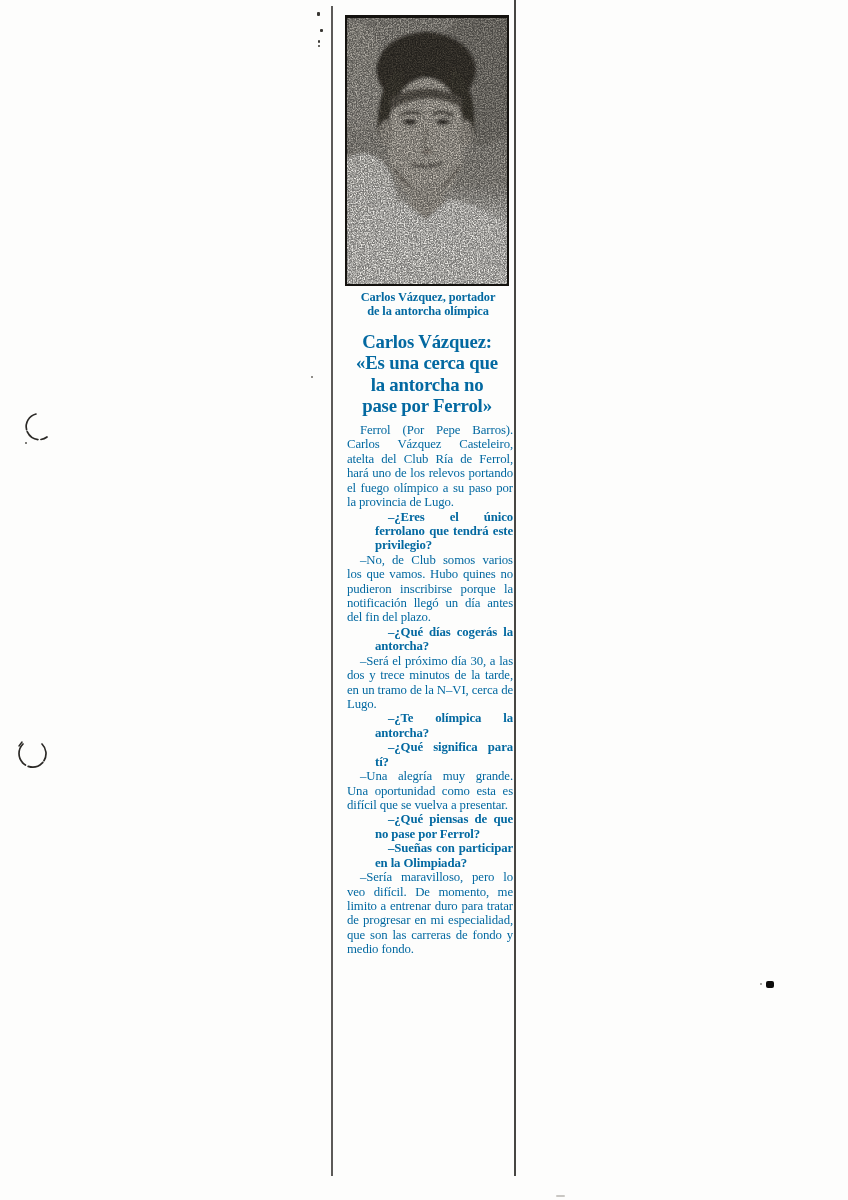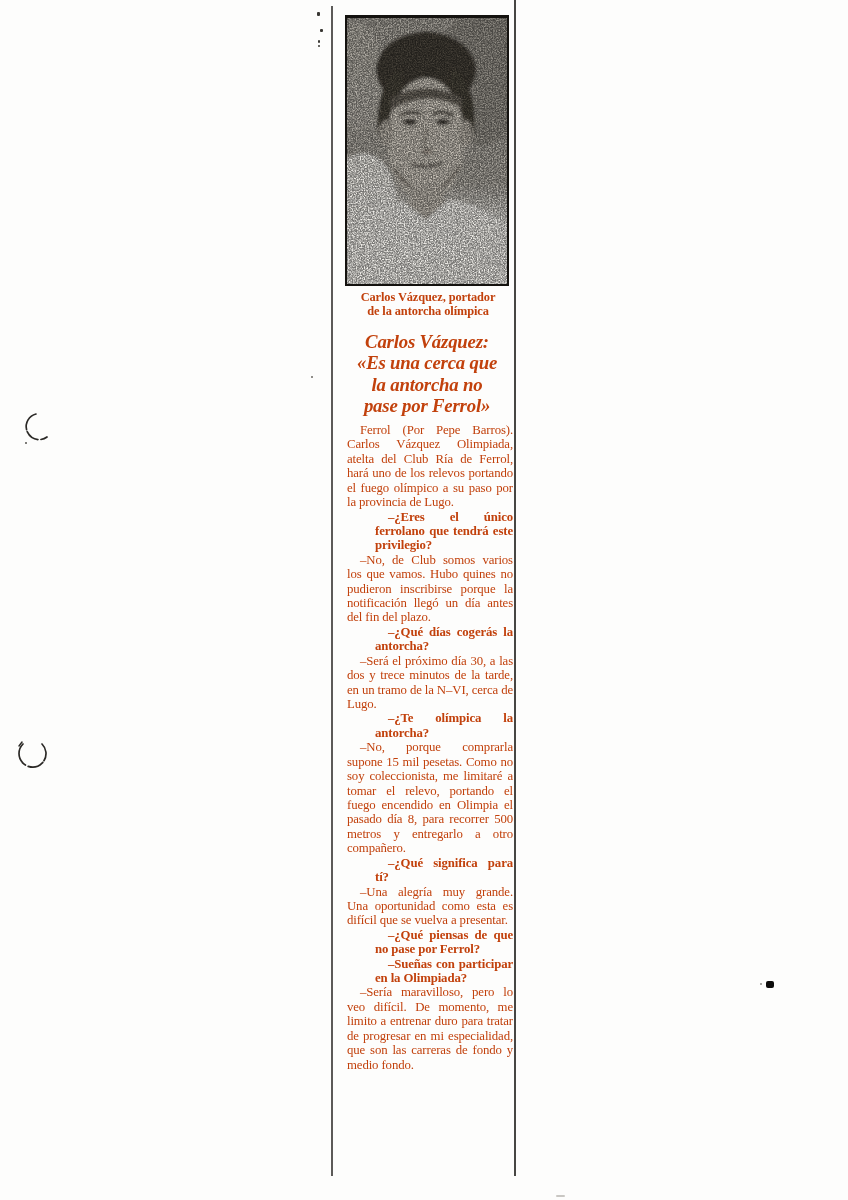--- a/index.html
+++ b/index.html
@@ -2,21 +2,21 @@
 <html><head>
 <meta charset="utf-8">
 <style>
   html,body{margin:0;padding:0;background:#e8e8e8;}
   #page{
     position:relative;
     width:848px;height:1200px;
     background:#fdfdfc;
     overflow:hidden;
     font-family:"Liberation Serif","DejaVu Serif",serif;
-    color:#c2410c;
+    color:#0369a1;
   }
   
   .rule{position:absolute;background:#2e2c29;}
   #left-rule{left:331px;top:6px;width:2px;height:1170px;opacity:.78;}
   #right-rule{left:514px;top:0;width:2px;height:1176px;opacity:.88;}
 
   
   #photo-frame{
     position:absolute;left:345px;top:15px;width:164px;height:271px;
     border:2px solid #14120f;border-top-width:3px;box-sizing:border-box;
@@ -28,21 +28,20 @@
   #caption{
     position:absolute;left:338px;top:291px;width:180px;
     text-align:center;font-weight:700;font-size:12.4px;line-height:13.8px;
     letter-spacing:-0.1px;
   }
   
   #headline{
     position:absolute;left:334px;top:331px;width:186px;
     text-align:center;font-weight:700;font-size:18.8px;line-height:21.4px;
     letter-spacing:-0.2px;
-    font-style:italic;
   }
   
   #article-body{
     position:absolute;left:347px;top:423px;width:166px;
     font-size:12.8px;line-height:14.42px;text-align:justify;
     letter-spacing:-0.12px;
     text-rendering:optimizeLegibility;
   }
   #article-body p{margin:0;text-indent:13px;}
   #article-body p.qa-q{font-weight:700;margin-left:28px;}
@@ -134,27 +133,26 @@
   </div>
 
   <div id="headline">
     <div>Carlos Vázquez:</div>
     <div>«Es una cerca que</div>
     <div>la antorcha no</div>
     <div>pase por Ferrol»</div>
   </div>
 
   <div id="article-body">
-    <p class="qa-a">Ferrol (Por Pepe Barros). Carlos Vázquez Olimpiada, atelta del Club Ría de Ferrol, hará uno de los relevos portando el fuego olímpico a su paso por la provincia de Lugo.</p>
+    <p class="qa-a">Ferrol (Por Pepe Barros). Carlos Vázquez Casteleiro, atelta del Club Ría de Ferrol, hará uno de los relevos portando el fuego olímpico a su paso por la provincia de Lugo.</p>
     <p class="qa-q">–¿Eres el único ferrolano que tendrá este privilegio?</p>
     <p class="qa-a">–No, de Club somos varios los que vamos. Hubo quines no pudieron inscribirse porque la notificación llegó un día antes del fin del plazo.</p>
     <p class="qa-q">–¿Qué días cogerás la antorcha?</p>
     <p class="qa-a">–Será el próximo día 30, a las dos y trece minutos de la tarde, en un tramo de la N–VI, cerca de Lugo.</p>
     <p class="qa-q">–¿Te olímpica la antorcha?</p>
-    <p class="qa-a">–No, porque comprarla supone 15 mil pesetas. Como no soy coleccionista, me limitaré a tomar el relevo, portando el fuego encendido en Olimpia el pasado día 8, para recorrer 500 metros y entregarlo a otro compañero.</p>
     <p class="qa-q">–¿Qué significa para tí?</p>
     <p class="qa-a">–Una alegría muy grande. Una oportunidad como esta es difícil que se vuelva a presentar.</p>
     <p class="qa-q">–¿Qué piensas de que no pase por Ferrol?</p>
     <p class="qa-q">–Sueñas con participar en la Olimpiada?</p>
     <p class="qa-a">–Sería maravilloso, pero lo veo difícil. De momento, me limito a entrenar duro para tratar de progresar en mi especialidad, que son las carreras de fondo y medio fondo.</p>
   </div>
 
   <svg class="artifact" id="ring-mark-1" viewBox="0 0 44 44">
     <path d="M 22 8 A 13 13 0 1 0 33 31" fill="none" stroke="#2b2926" stroke-width="1.7" stroke-linecap="round" stroke-dasharray="20 2 14 3 30"></path>
   </svg>

